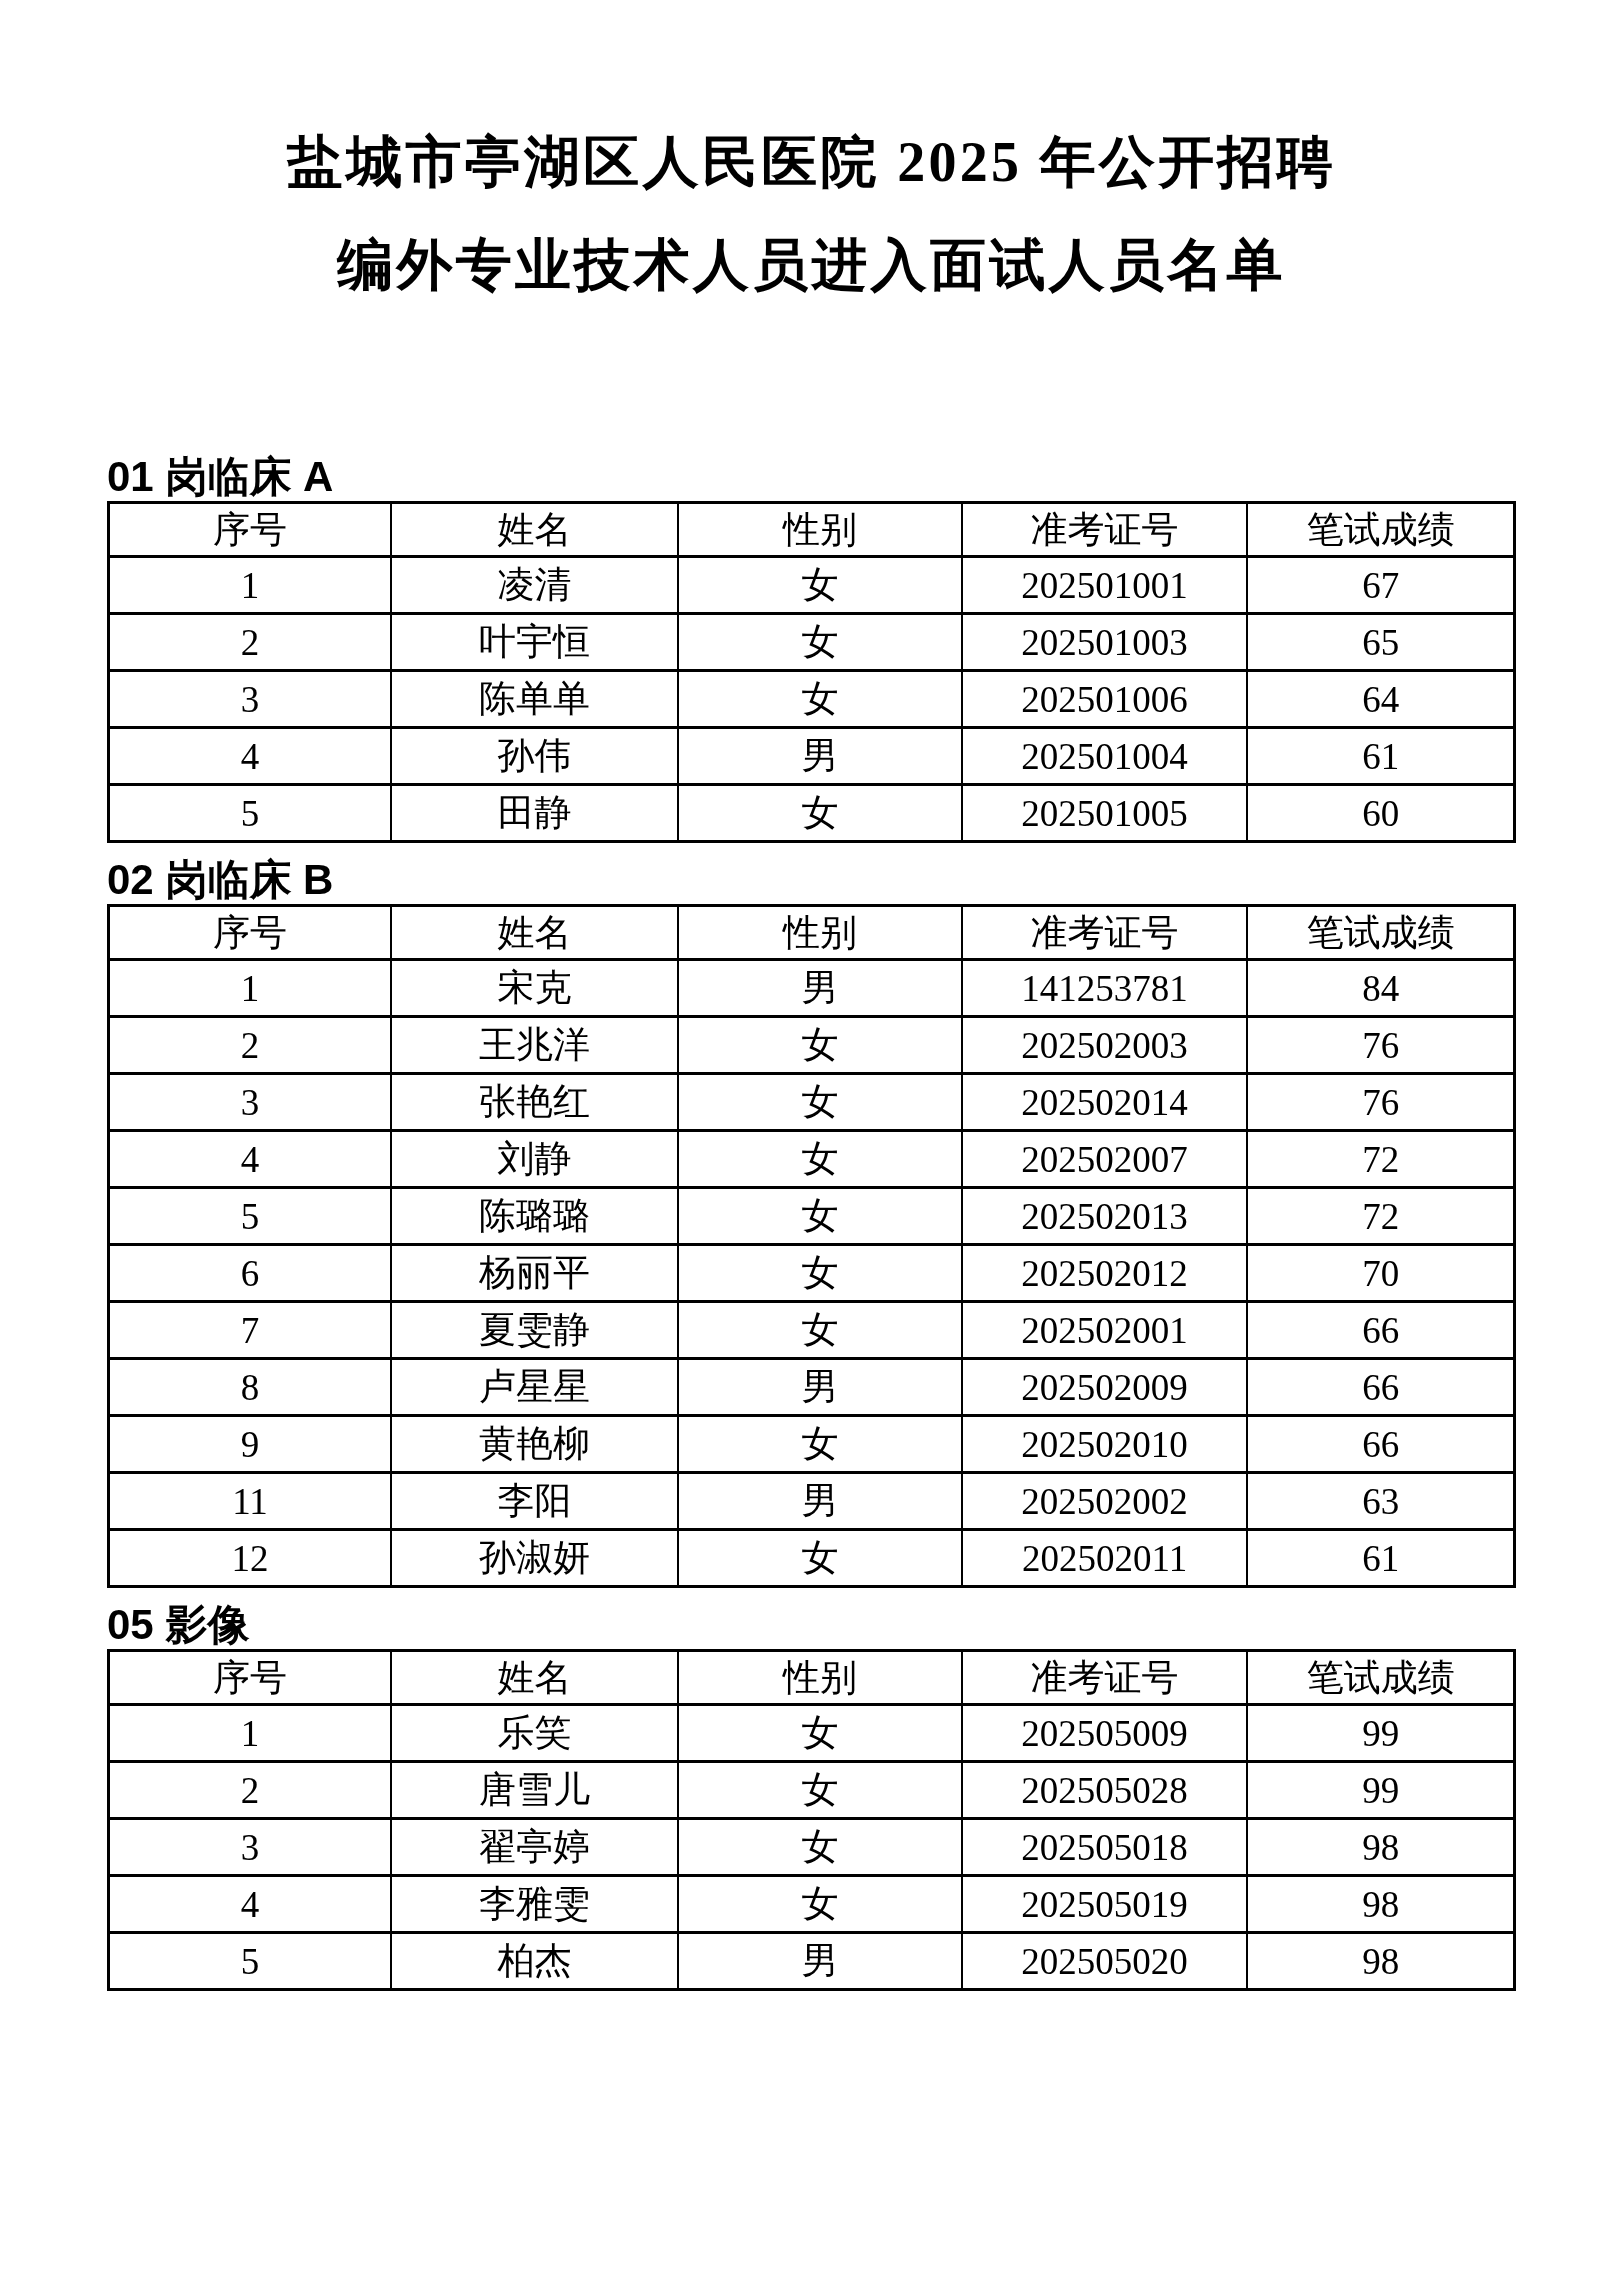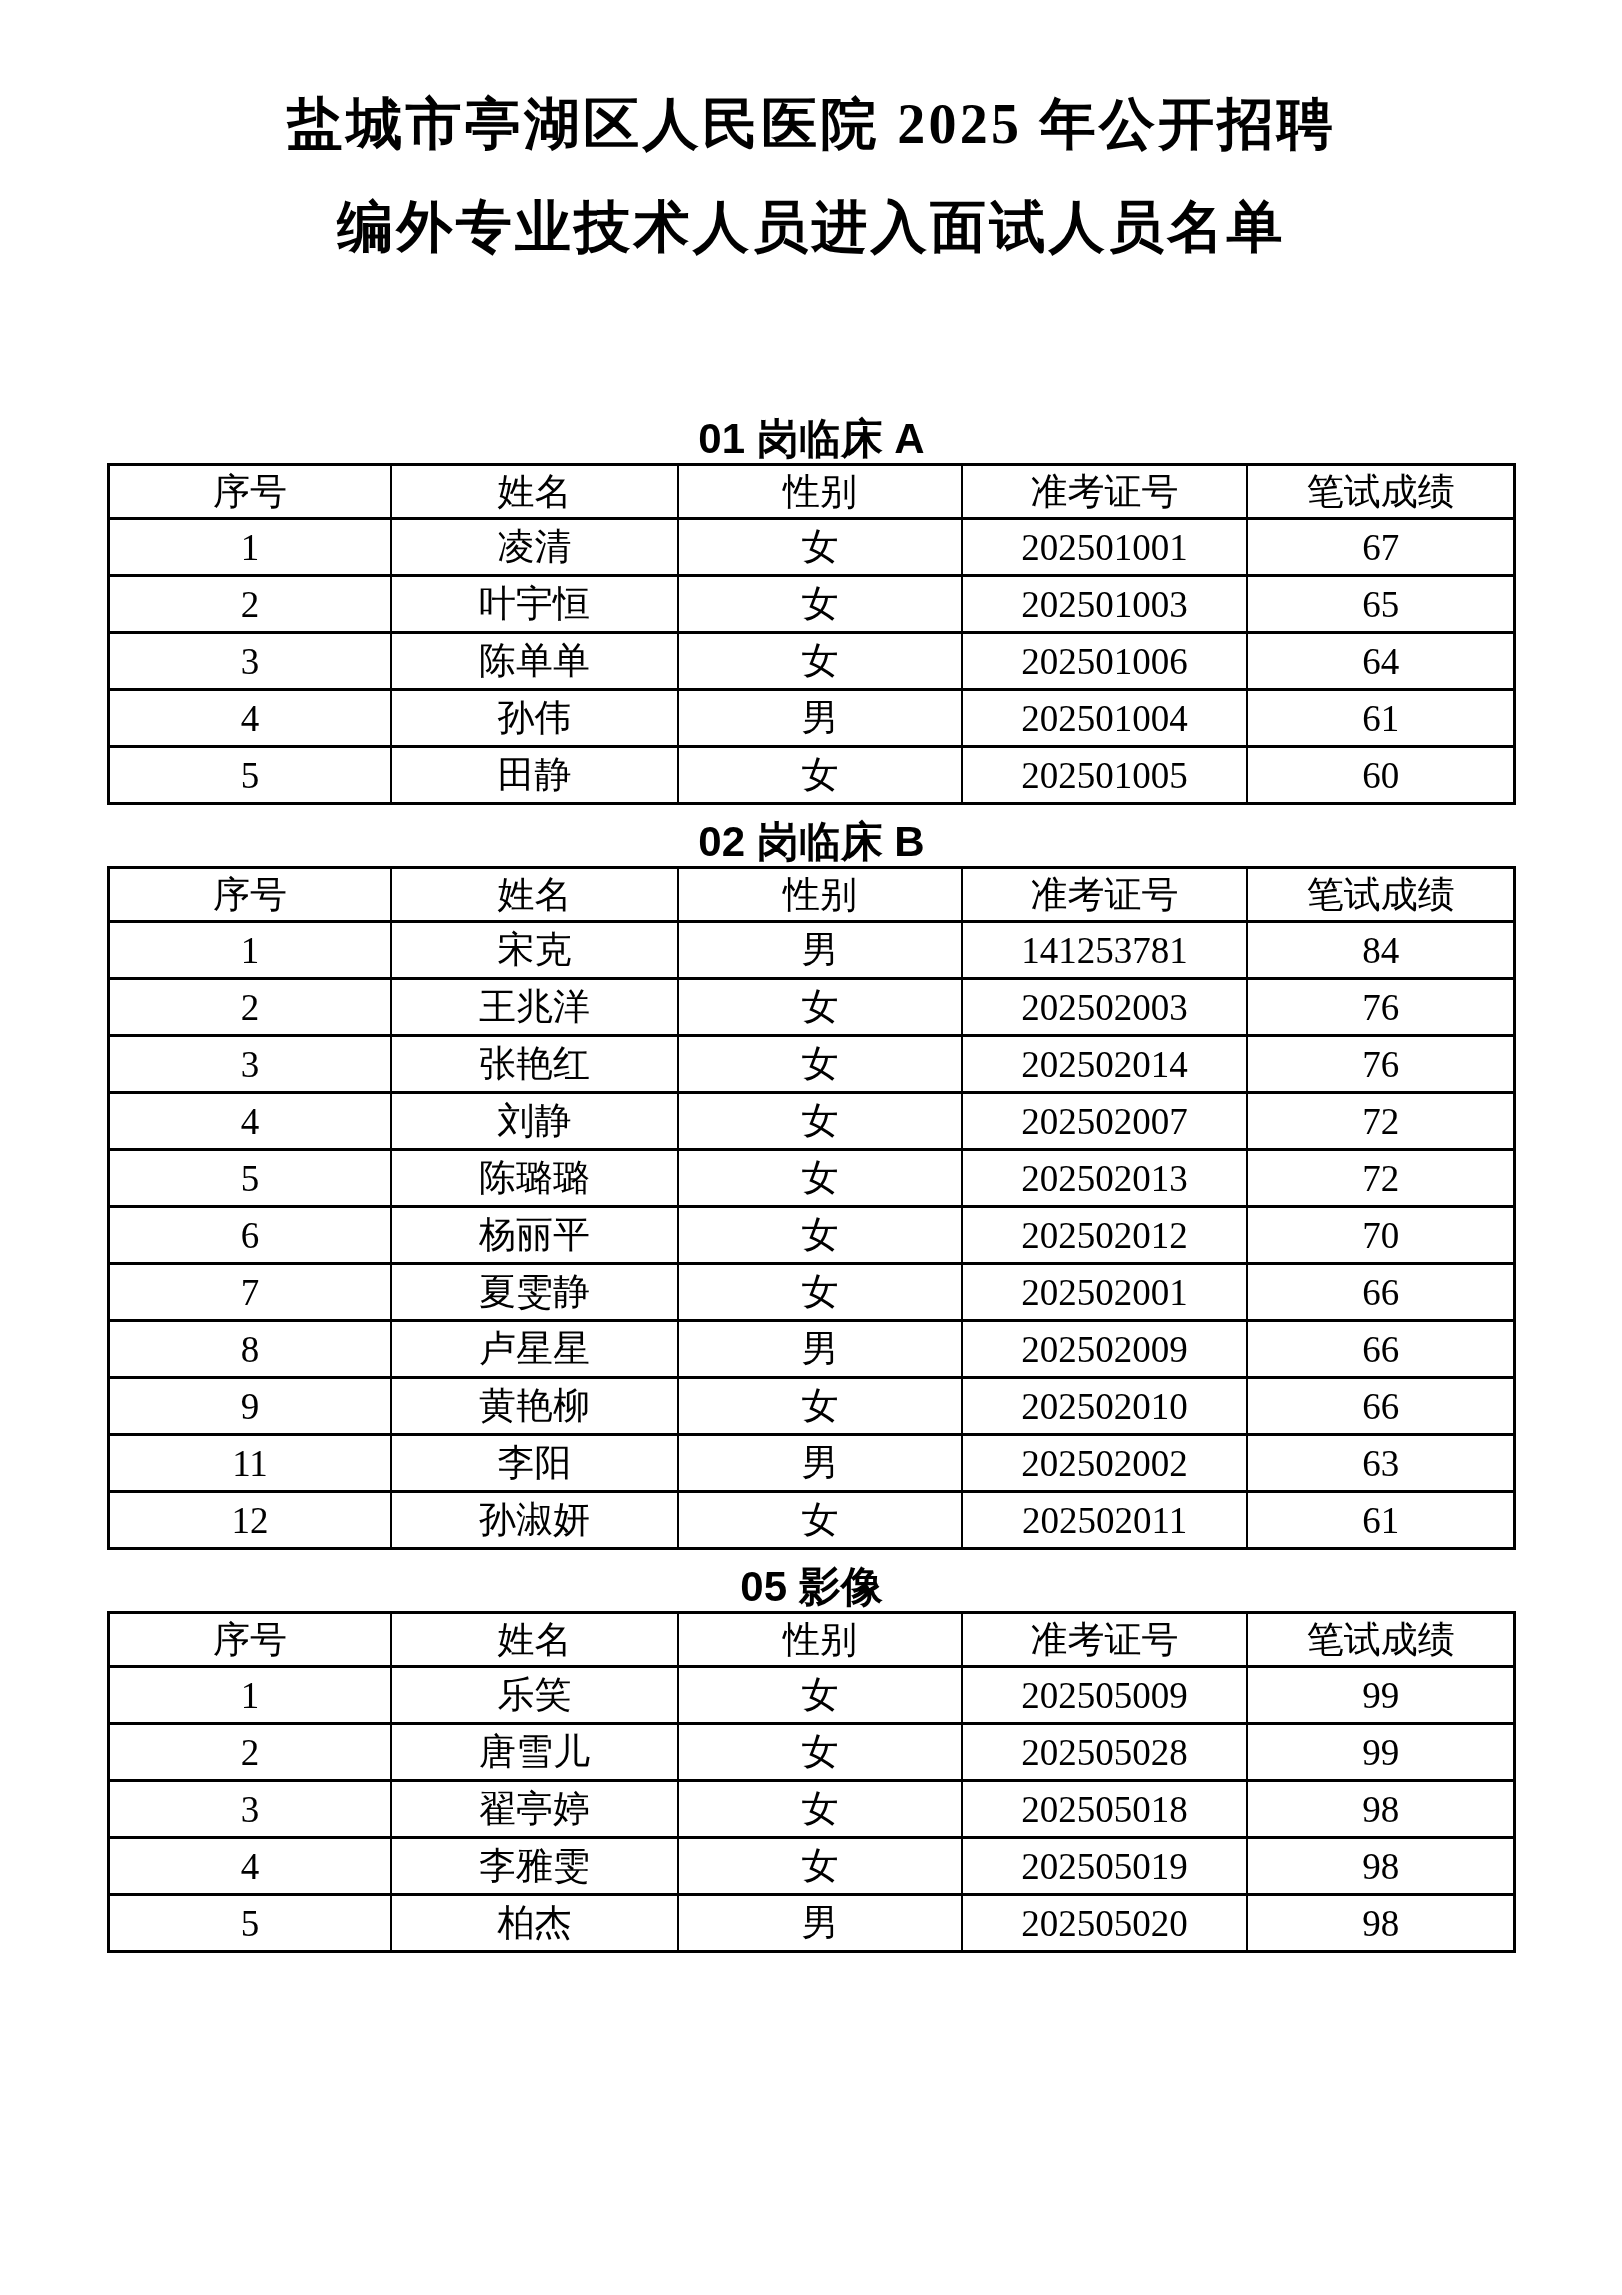--- a/index.html
+++ b/index.html
@@ -12,35 +12,35 @@
     width: 1623px;
     height: 2295px;
     font-family: "Liberation Serif", "DejaVu Serif", serif;
     overflow: hidden;
   }
   .content {
     width: 1409px;
     margin: 0 auto;
   }
   .doc-title {
-    padding-top: 73px;
+    padding-top: 111px;
     text-align: center;
     font-size: 56px;
     line-height: 103px;
     font-weight: bold;
     letter-spacing: 3.3px;
     font-family: "Liberation Serif", "DejaVu Serif", serif;
   }
   .sec-heading {
     font-family: "Liberation Sans", "DejaVu Sans", sans-serif;
     font-weight: bold;
     font-size: 42px;
     line-height: 49px;
     margin: 0;
-    text-align: center;
+    text-align: left;
   }
   .sec-heading.first { margin-top: 135px; }
   .sec-heading.later { margin-top: 12px; }
   table.roster {
     border-collapse: collapse;
     table-layout: fixed;
     width: 100%;
     border: 3.3px solid #000000;
   }
   table.roster th,

